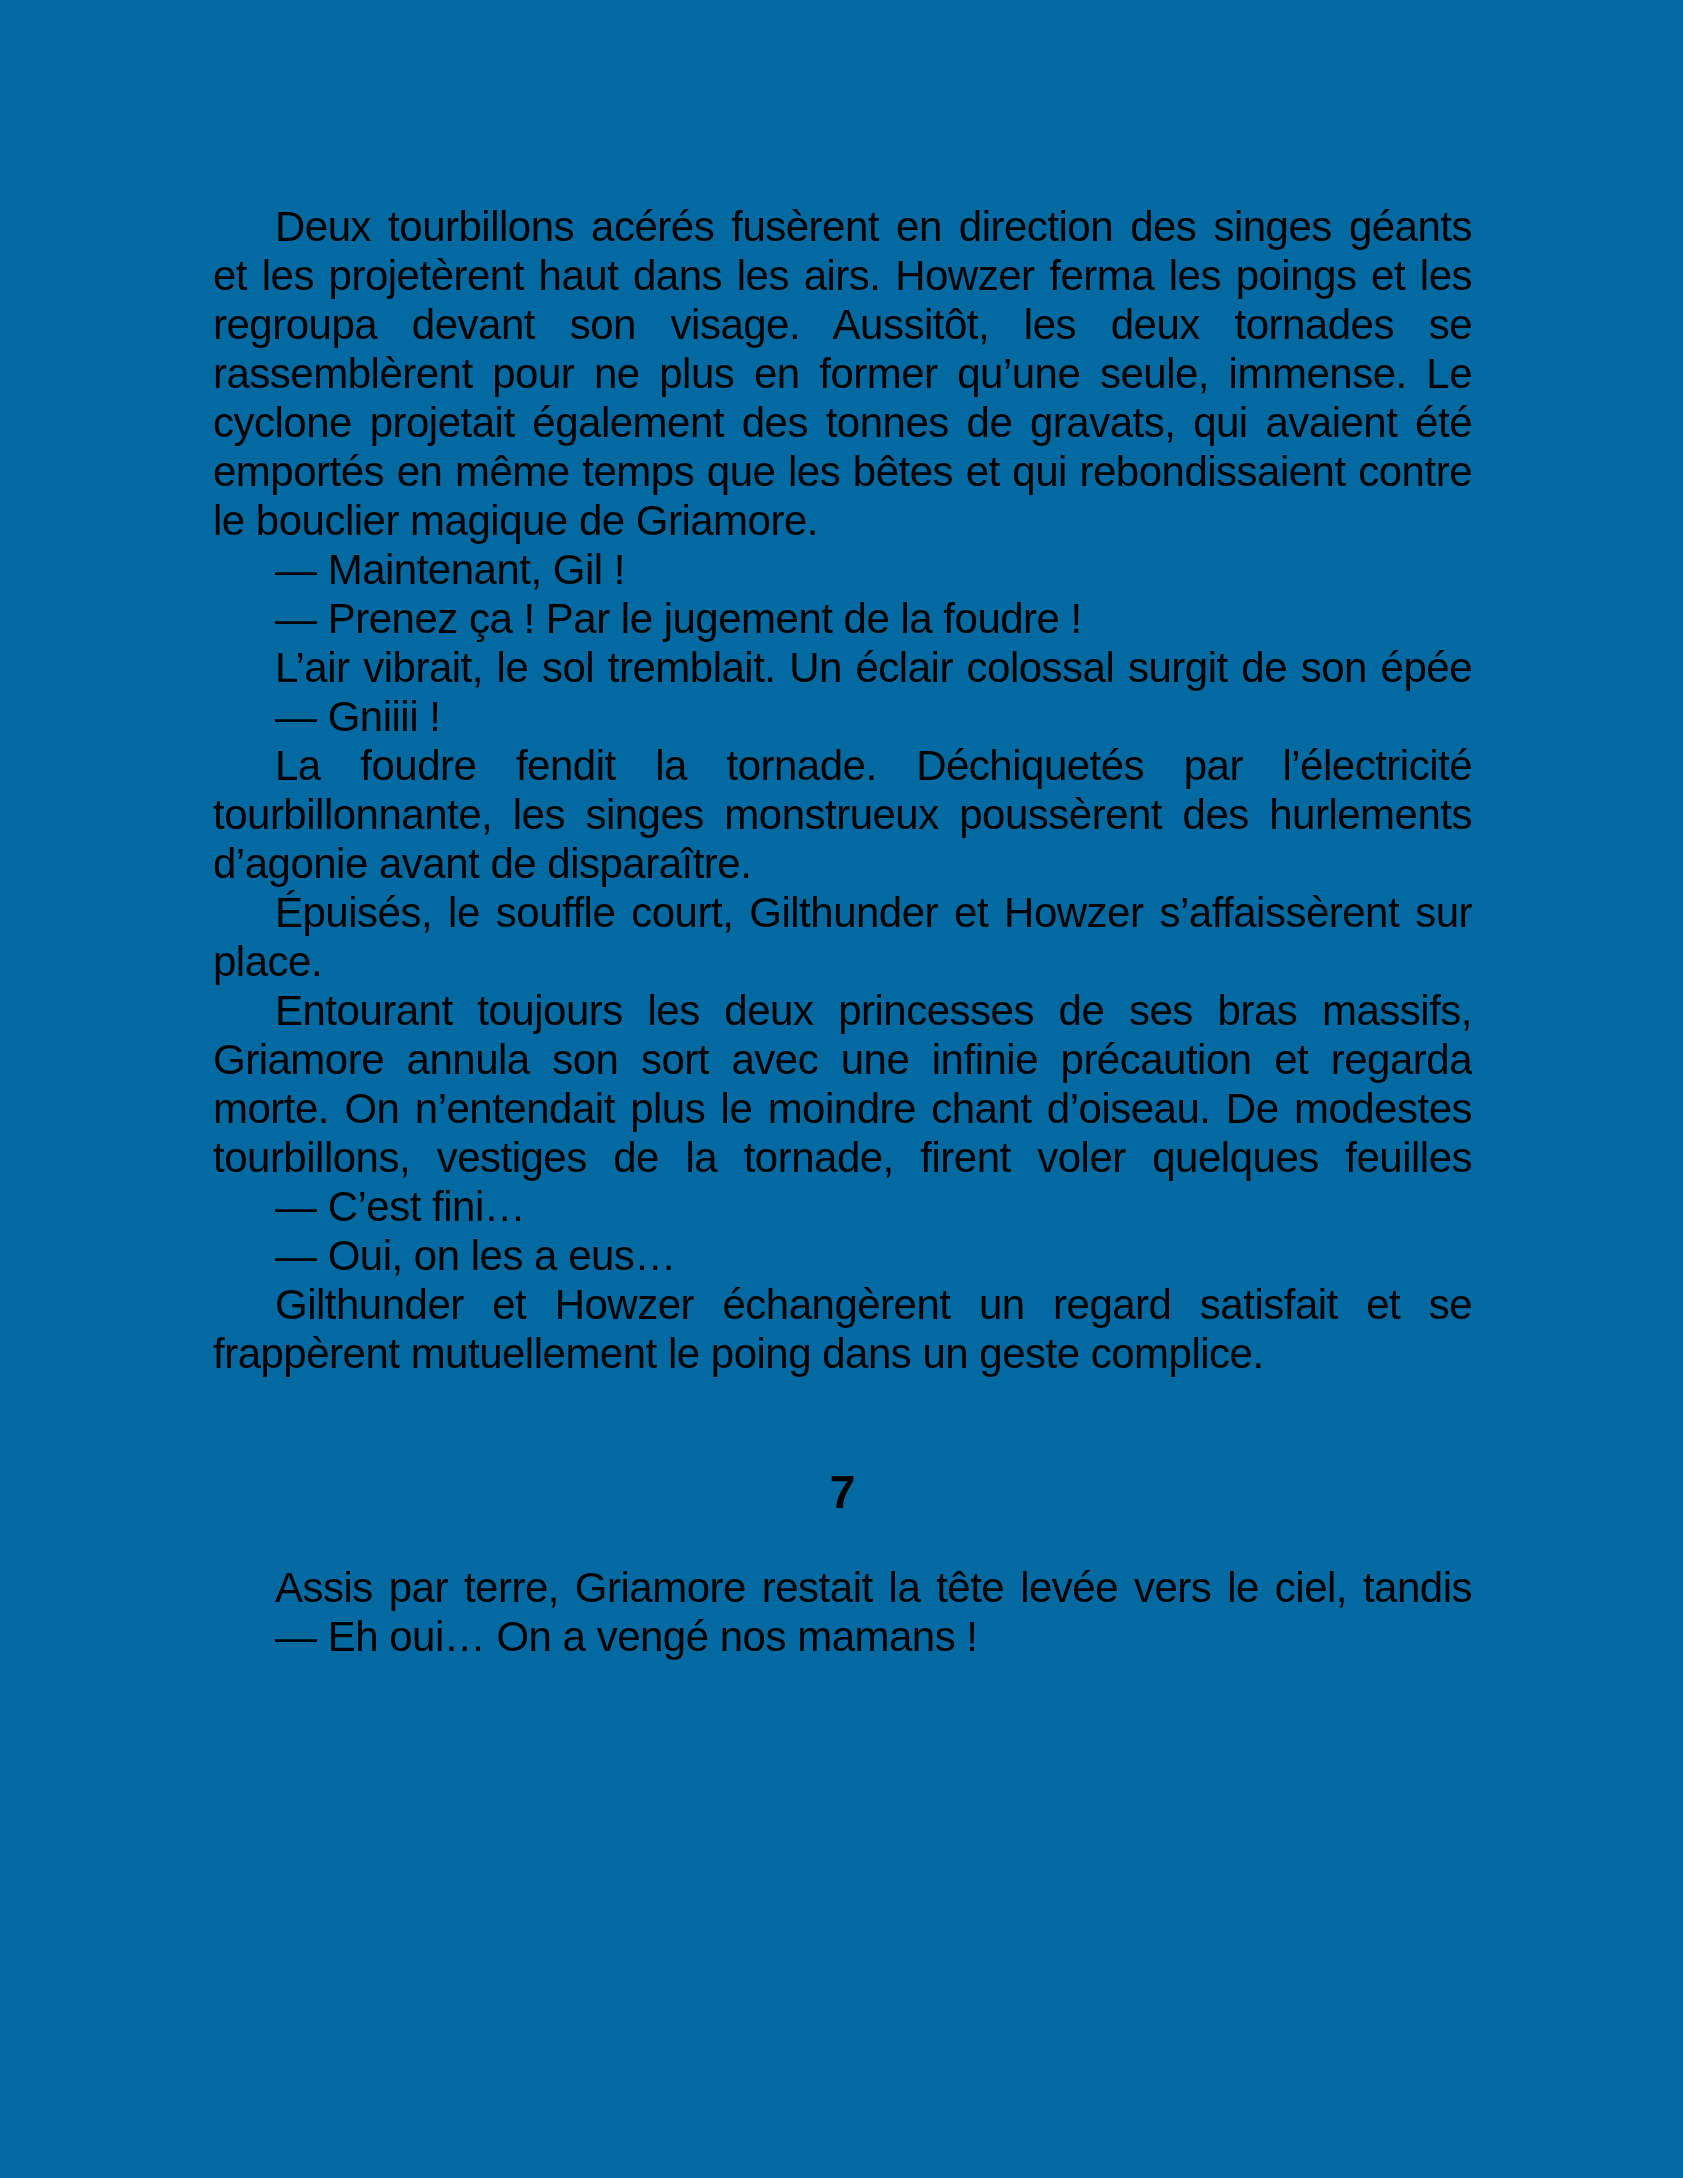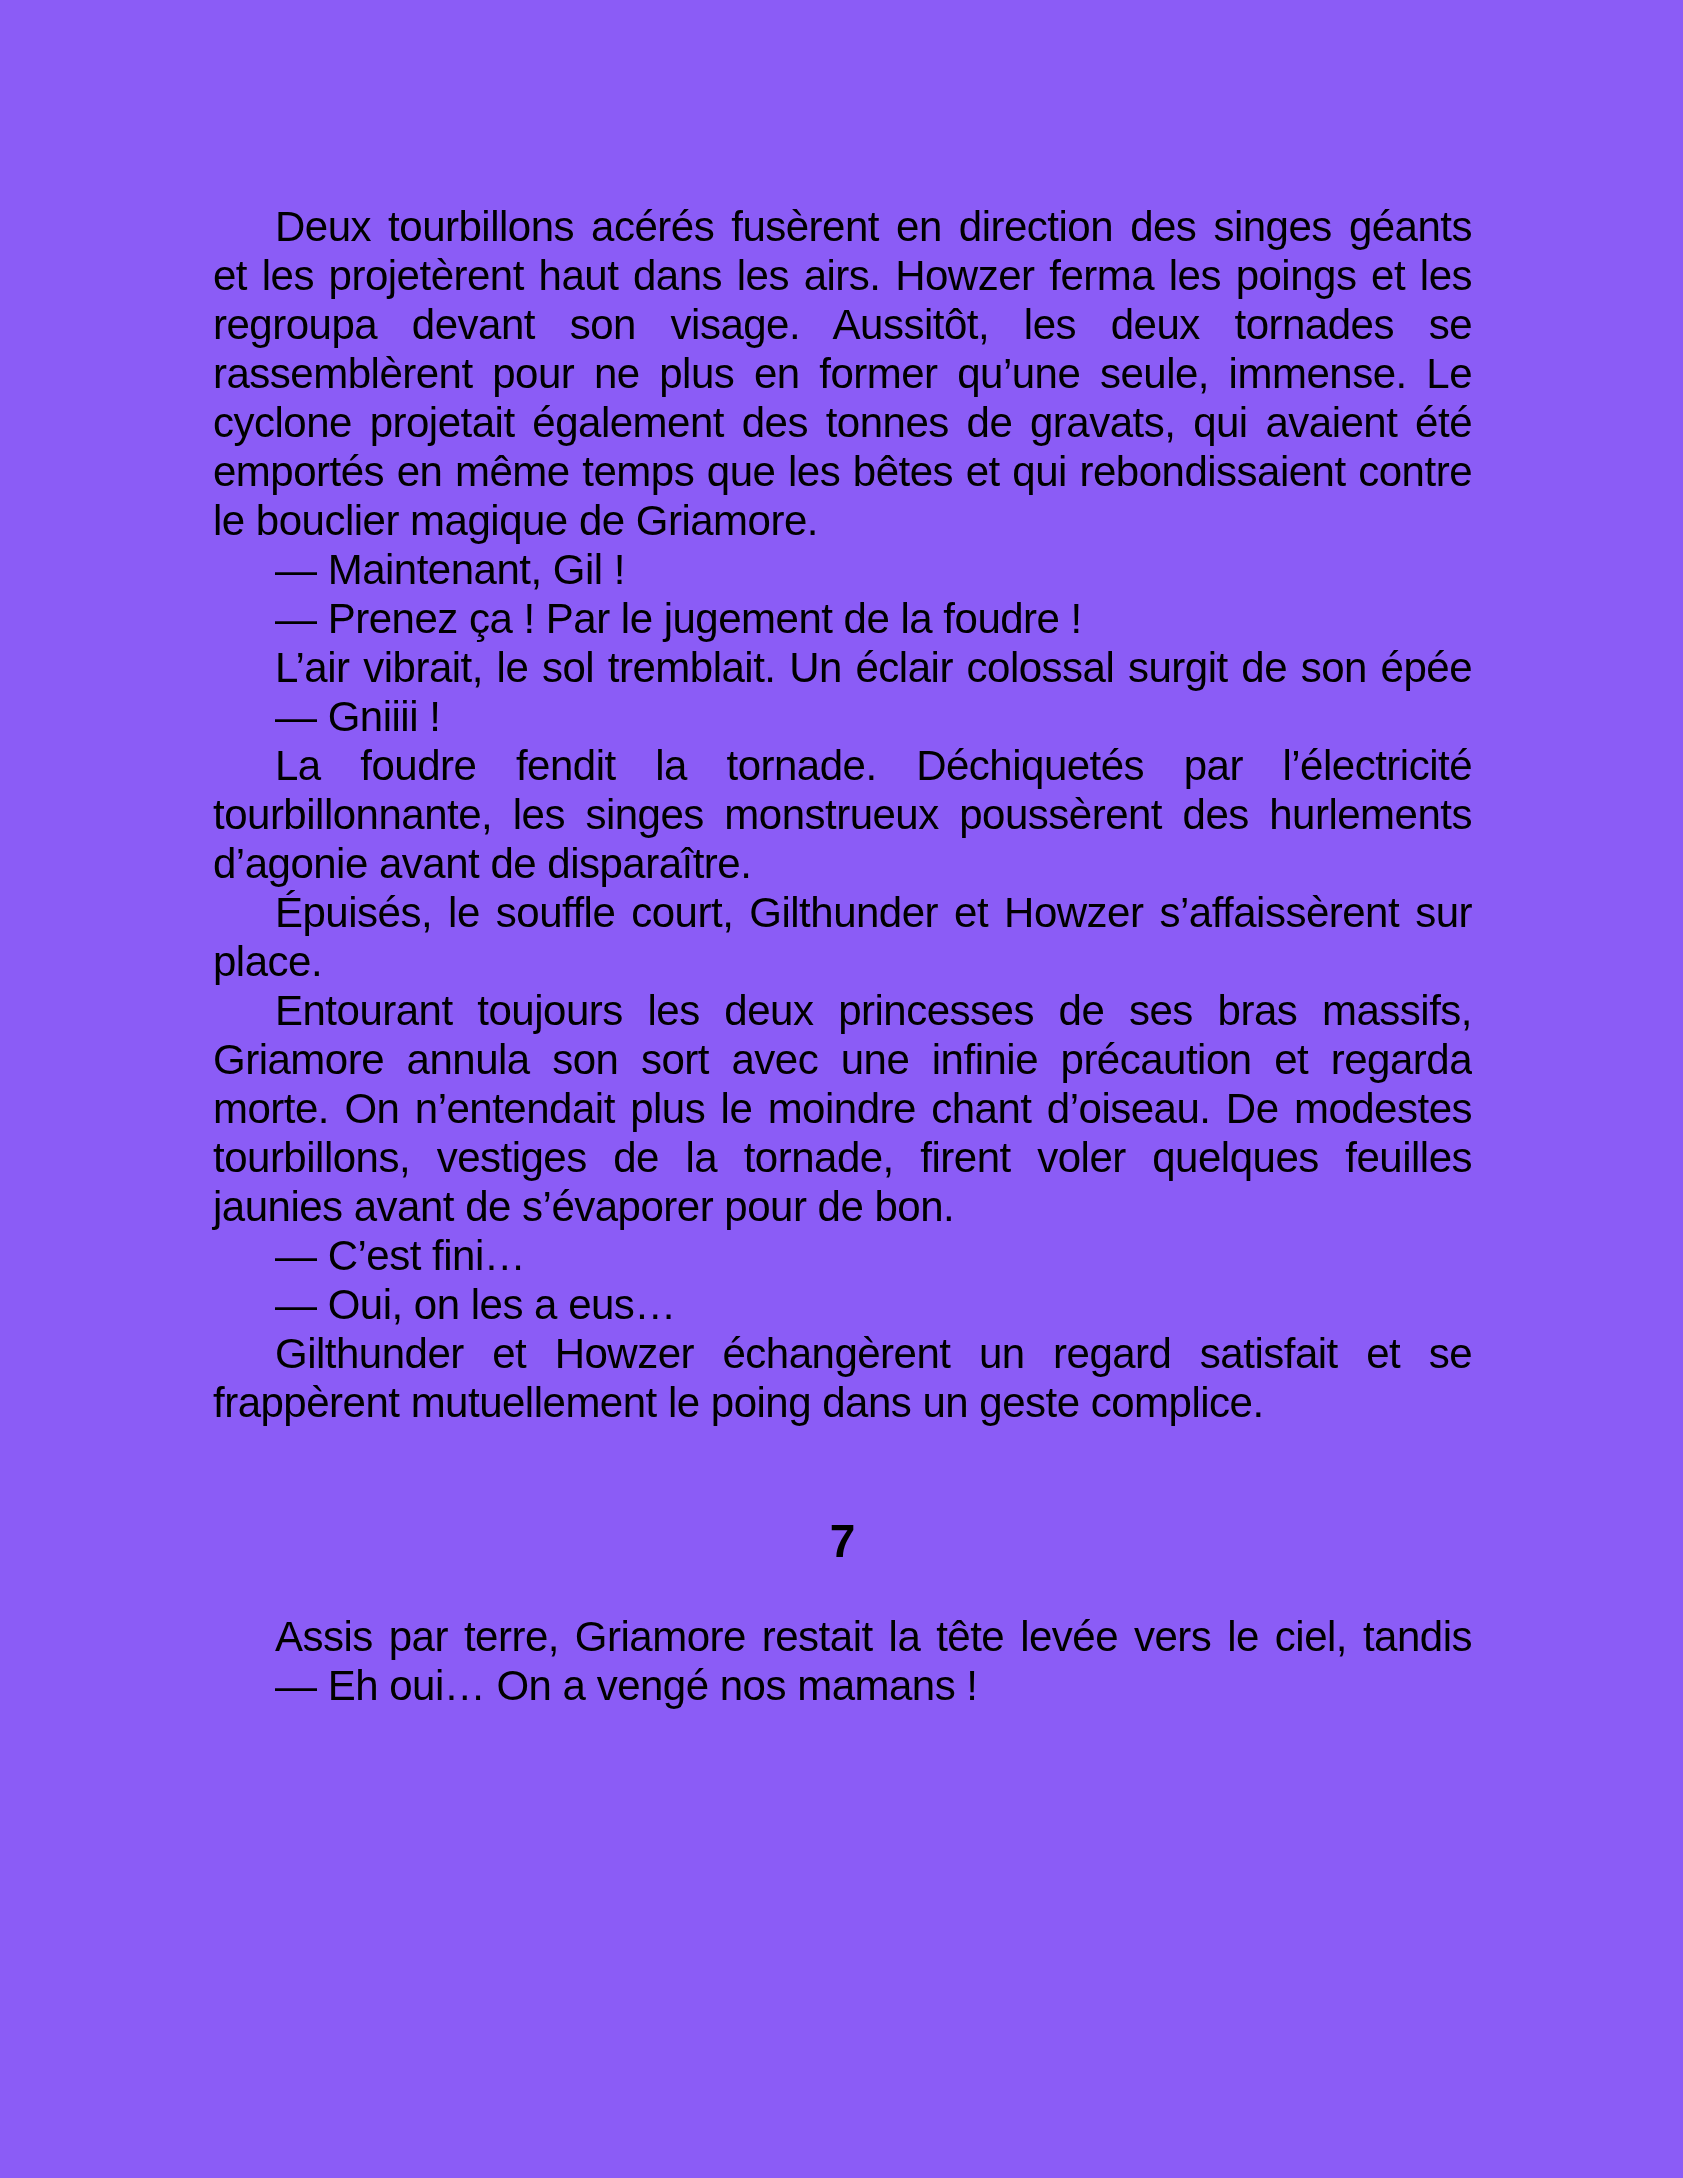--- a/index.html
+++ b/index.html
@@ -4,21 +4,21 @@
 <style>
   html, body {
     margin: 0;
     padding: 0;
     background: #ffffff;
   }
   .page {
     position: relative;
     width: 1683px;
     height: 2178px;
-    background: #8b5cf6;
+    background: #0369a1;
     overflow: hidden;
     font-family: "Liberation Sans", sans-serif;
     color: #000000;
   }
   .text-block {
     position: absolute;
     left: 213px;
     top: 202px;
     width: 1259px;
   }
@@ -75,21 +75,20 @@
     <div class="ln just">tourbillonnante, les singes monstrueux poussèrent des hurlements</div>
     <div class="ln">d’agonie avant de disparaître.</div>
 
     <div class="ln ind just">Épuisés, le souffle court, Gilthunder et Howzer s’affaissèrent sur</div>
     <div class="ln">place.</div>
 
     <div class="ln ind just">Entourant toujours les deux princesses de ses bras massifs,</div>
     <div class="ln just">Griamore annula son sort avec une infinie précaution et regarda</div>
     <div class="ln just">morte. On n’entendait plus le moindre chant d’oiseau. De modestes</div>
     <div class="ln just">tourbillons, vestiges de la tornade, firent voler quelques feuilles</div>
-    <div class="ln">jaunies avant de s’évaporer pour de bon.</div>
 
     <div class="ln ind">— C’est fini…</div>
     <div class="ln ind">— Oui, on les a eus…</div>
 
     <div class="ln ind just">Gilthunder et Howzer échangèrent un regard satisfait et se</div>
     <div class="ln">frappèrent mutuellement le poing dans un geste complice.</div>
 
     <div class="chapter-number">7</div>
 
     <div class="ln ind just">Assis par terre, Griamore restait la tête levée vers le ciel, tandis</div>

